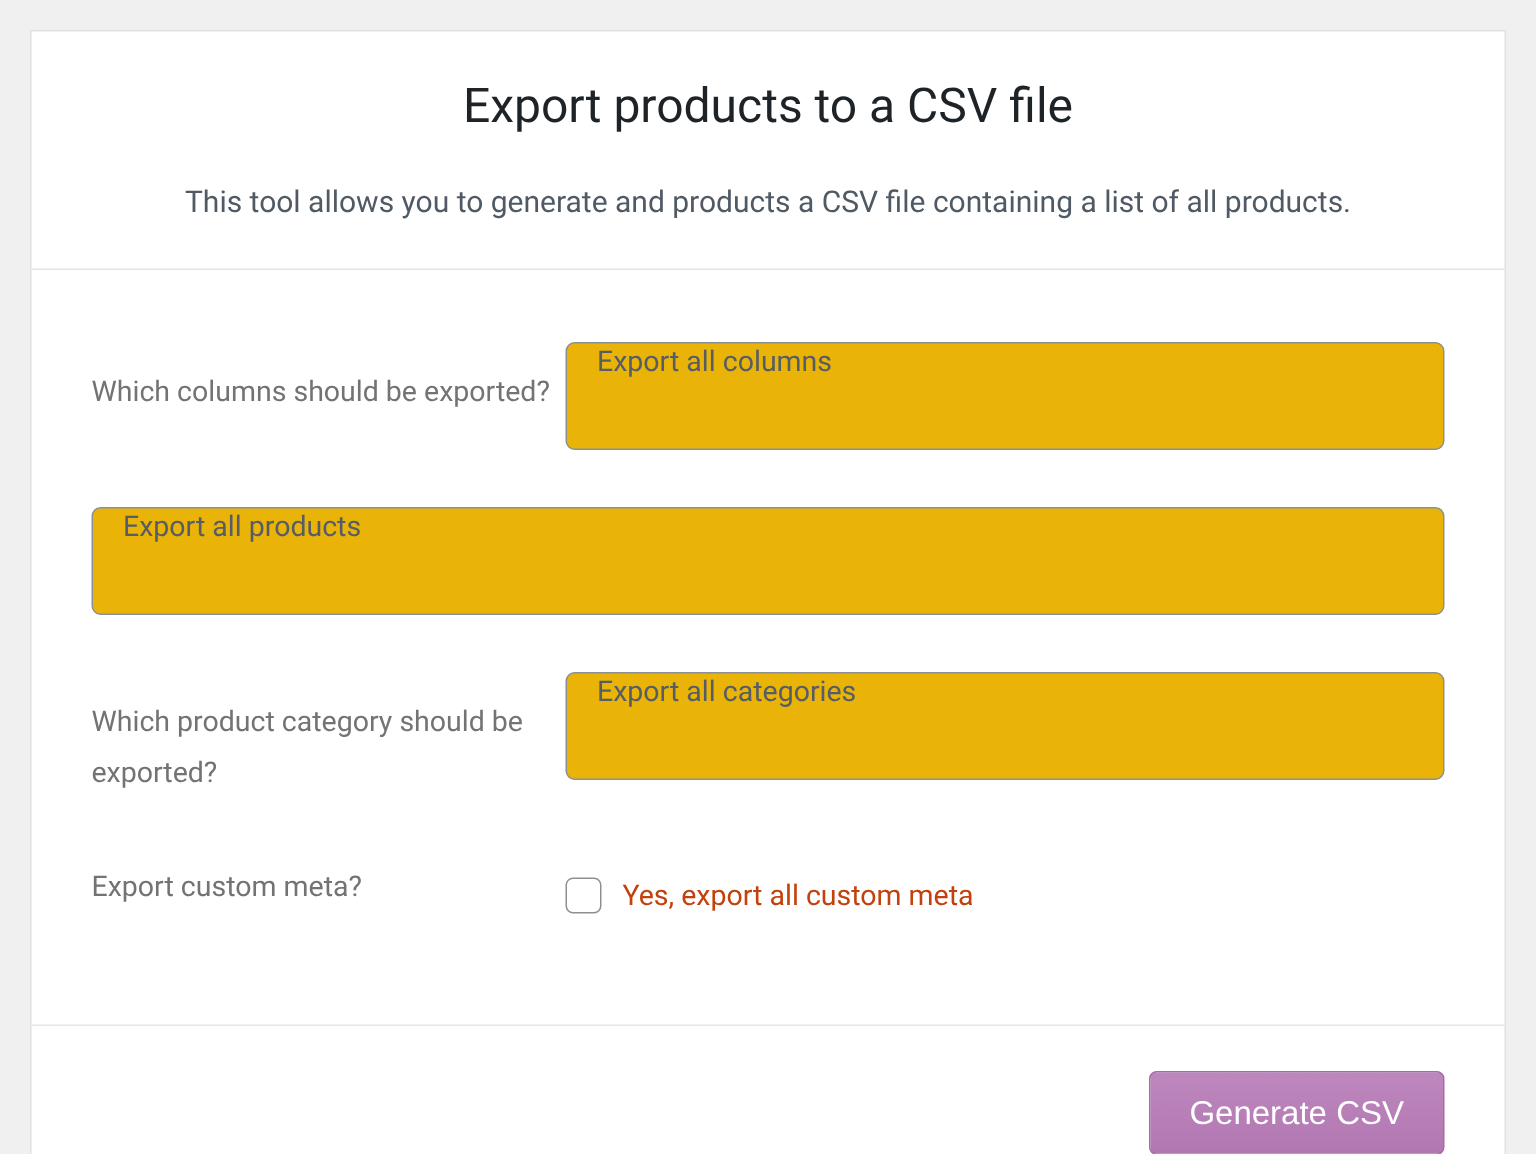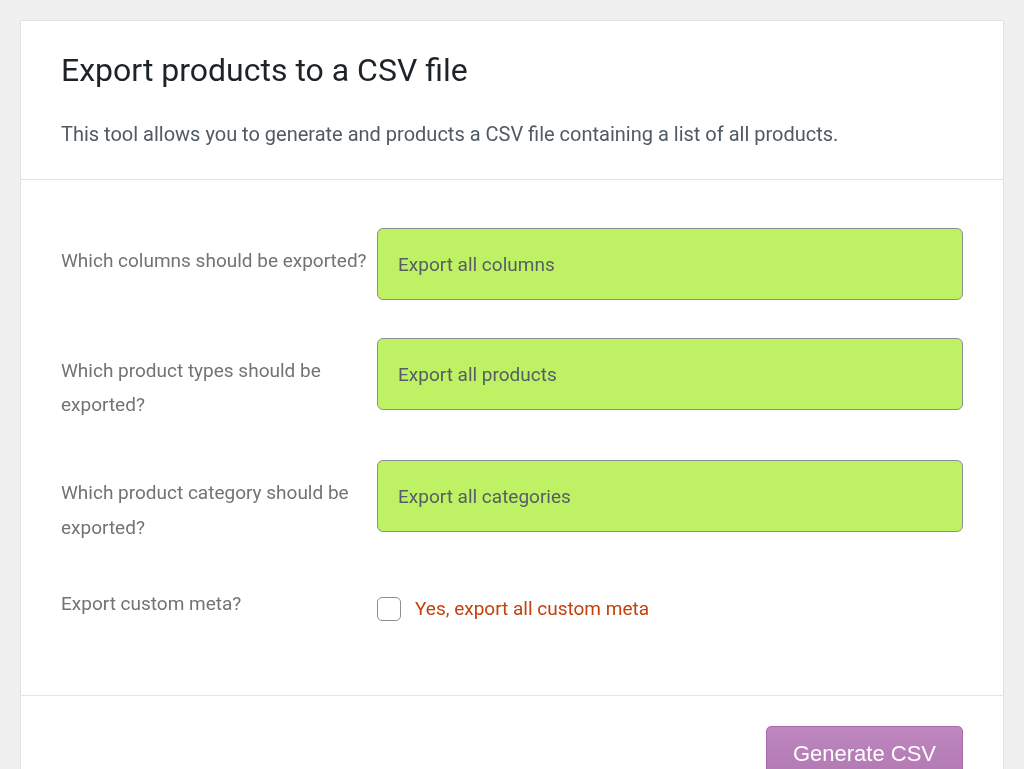--- a/index.html
+++ b/index.html
@@ -16,20 +16,21 @@
     }
     .card {
       background: #fff;
       border: 1px solid #e2e2e2;
       max-width: 984px;
       margin: 0 auto;
     }
     .header-section {
       padding: 30px 40px 30px 40px;
       border-bottom: 1px solid #e2e2e2;
+      text-align: center;
     }
     .title {
       font-size: 32px;
       font-weight: 400;
       color: #1d2327;
       margin-bottom: 30px;
     }
     .description {
       font-size: 20px;
       color: #4f5a64;
@@ -63,24 +64,23 @@
     .field-col {
       flex: 1;
     }
     .select-box {
       width: 100%;
       height: 72px;
       border: 1px solid #8c8f94;
       border-radius: 6px;
       padding: 0 20px;
       display: flex;
-      align-items: center;
       font-size: 19px;
       color: #565d64;
-      background: #bef264;
+      background: #eab308;
       cursor: text;
     }
     .checkbox-wrap {
       display: flex;
       align-items: center;
       gap: 14px;
     }
     .checkbox-input {
       width: 24px;
       height: 24px;
@@ -131,23 +131,20 @@
         <span class="label-text">Which columns should be exported?</span>
       </div>
       <div class="field-col">
         <div class="select-box">
           <span>Export all columns</span>
         </div>
       </div>
     </div>
 
     <div class="form-row">
-      <div class="label-col">
-        <span class="label-text">Which product types should be exported?</span>
-      </div>
       <div class="field-col">
         <div class="select-box">
           <span>Export all products</span>
         </div>
       </div>
     </div>
 
     <div class="form-row">
       <div class="label-col">
         <span class="label-text">Which product category should be exported?</span>

